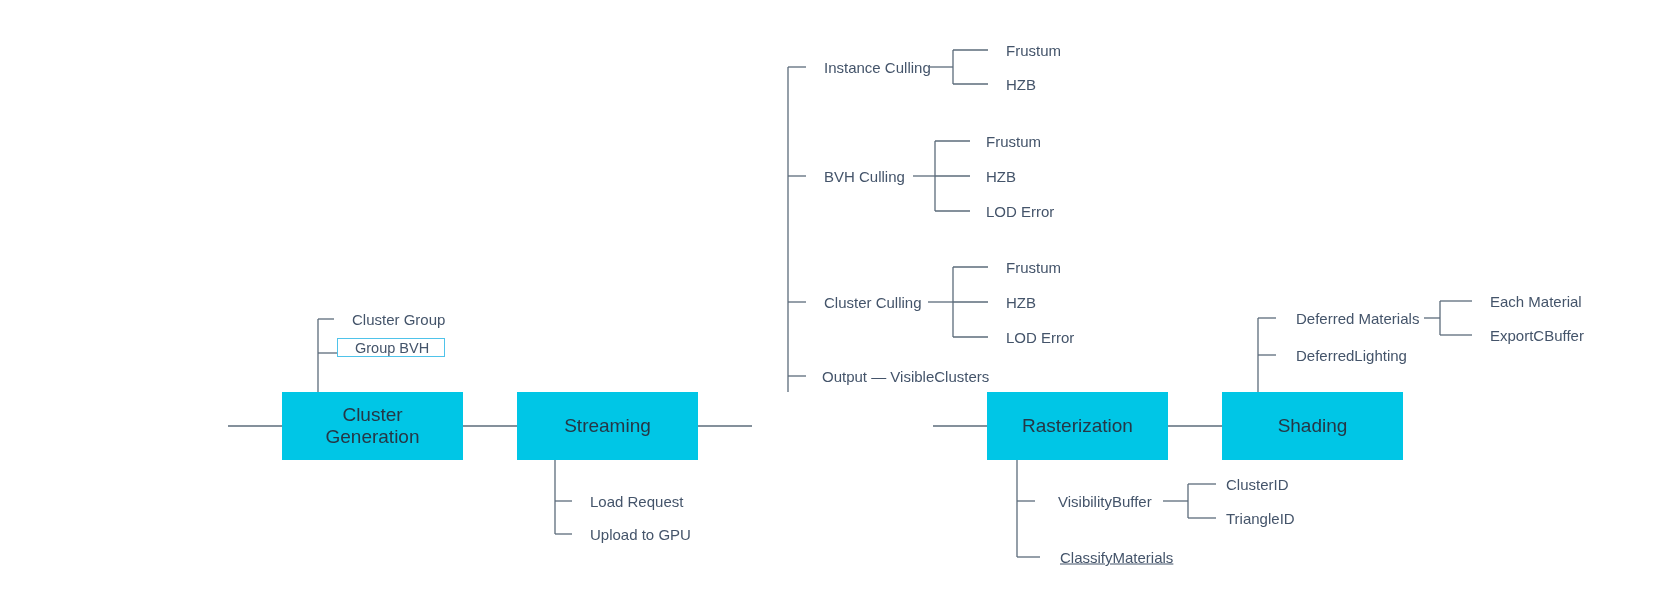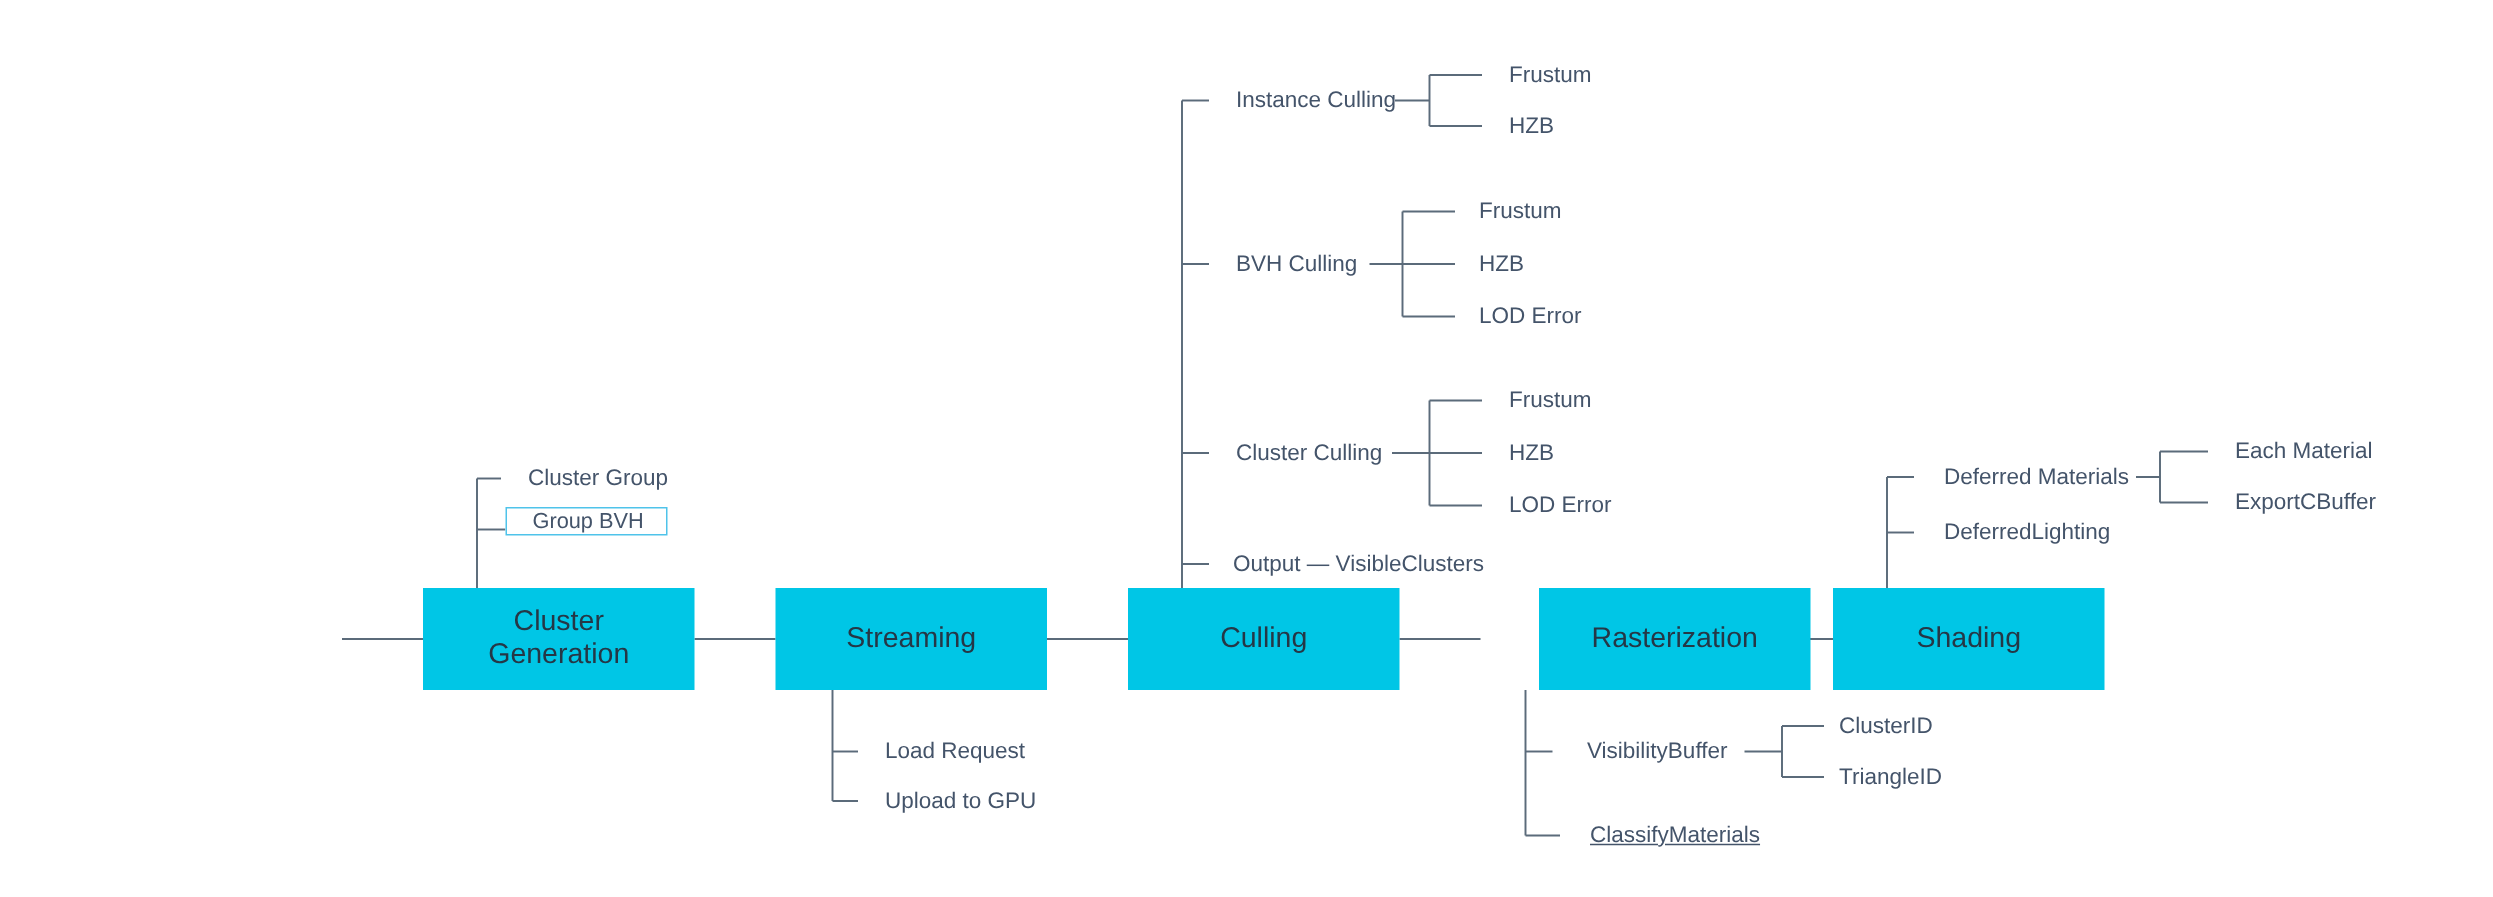--- a/index.html
+++ b/index.html
@@ -126,22 +126,21 @@
       <line x1="1424" y1="318" x2="1440" y2="318"></line>
       <line x1="1440" y1="301" x2="1440" y2="335"></line>
       <line x1="1440" y1="301" x2="1472" y2="301"></line>
       <line x1="1440" y1="335" x2="1472" y2="335"></line>
       <line x1="1258" y1="355" x2="1276" y2="355"></line>
     </g>
   </svg>
 
   <div class="stage" style="left:282px;">Cluster Generation</div>
   <div class="stage" style="left:517px;">Streaming</div>
-  <div class="stage" style="left:752px;">Culling</div>
-  <div class="stage" style="left:1026px;">Rasterization</div>
+  <div class="stage" style="left:987px;">Rasterization</div>
   <div class="stage" style="left:1222px;">Shading</div>
 
   <div class="lbl" style="left:352px; top:319px;">Cluster Group</div>
   <div class="hl-box">
     <span>Group BVH</span>
   </div>
 
   <div class="lbl" style="left:590px; top:501px;">Load Request</div>
   <div class="lbl" style="left:590px; top:534px;">Upload to GPU</div>
 

